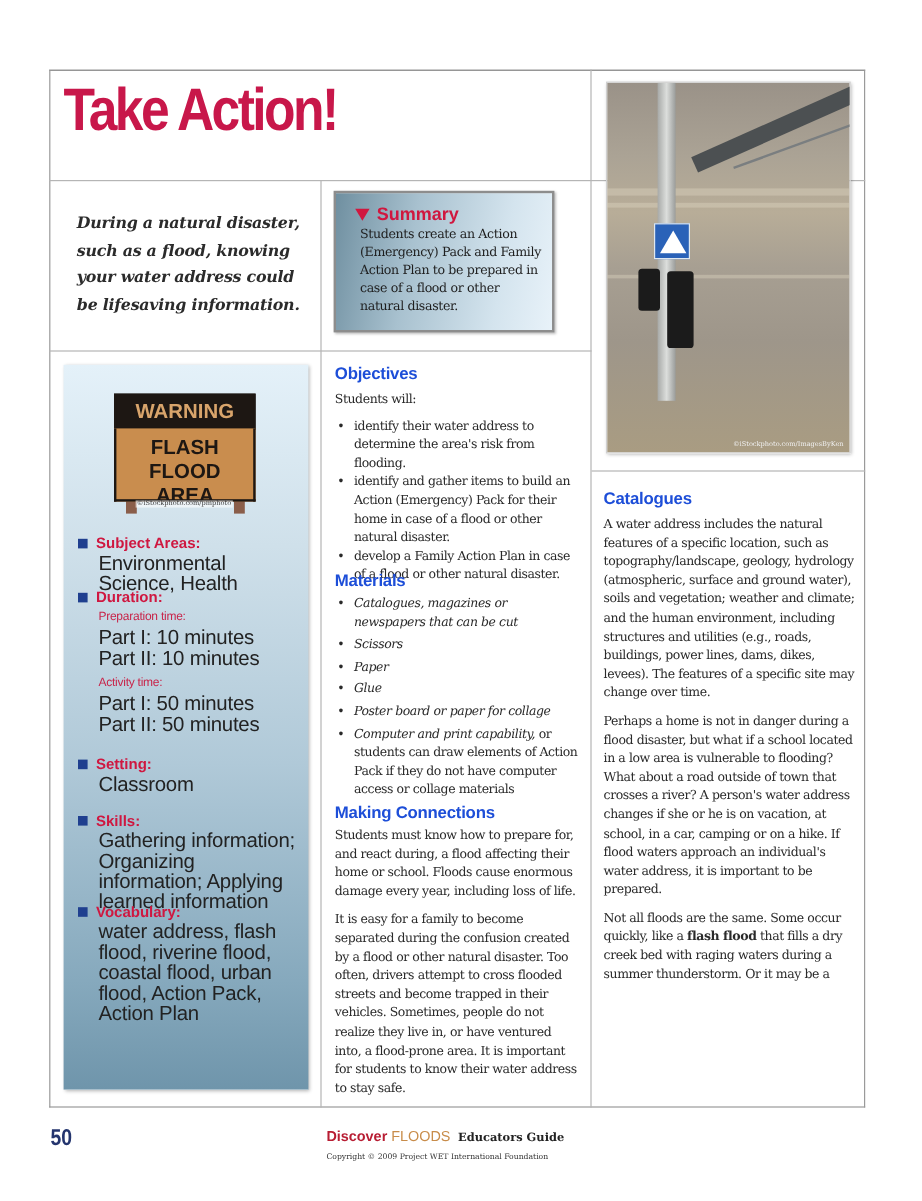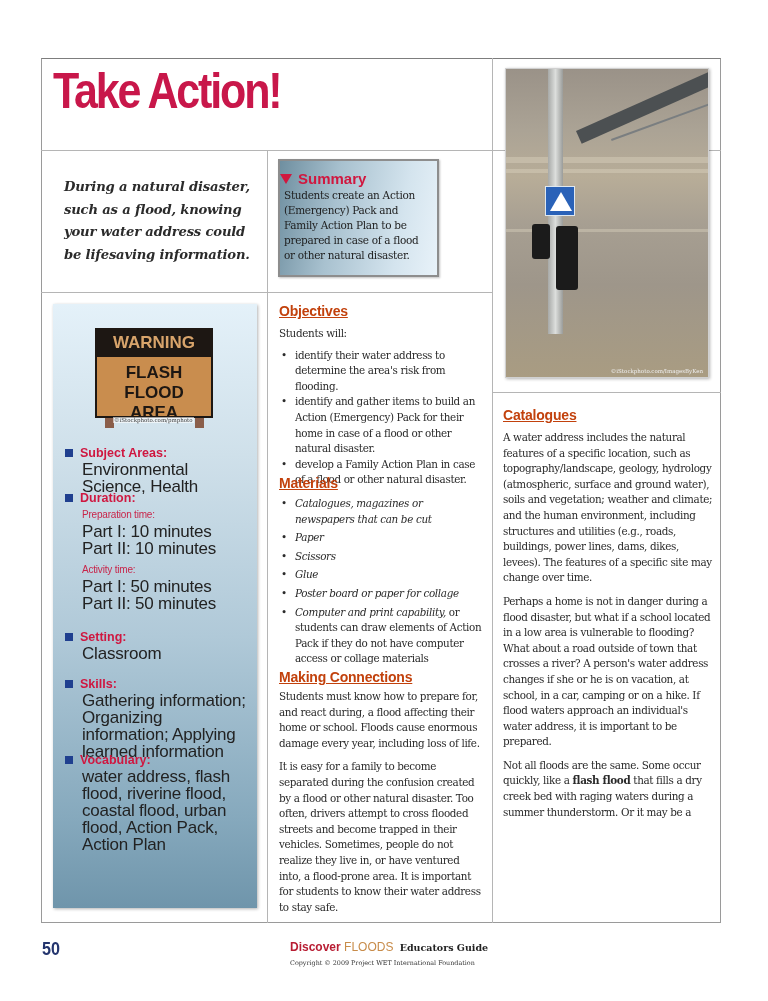--- a/index.html
+++ b/index.html
@@ -7,60 +7,60 @@
   body { position: relative; font-family: "DejaVu Serif", serif; color: #2a2a2a; }
 
   .frame { position: absolute; left: 41px; top: 58px; width: 680px; height: 865px; border: 1px solid #9a9a9a; border-top: 1.5px solid #7d7d7d; }
   .hline { position: absolute; height: 1px; background: #b5b5b5; }
   .vline { position: absolute; width: 1px; background: #b5b5b5; }
 
   .title { position: absolute; left: 53px; top: 66px; font-family: "Liberation Sans", sans-serif; font-size: 50px; color: #c8174a; letter-spacing: -2.5px; transform: scaleX(0.86); transform-origin: left top; line-height: 1; }
 
   .intro { position: absolute; left: 64px; top: 176px; width: 190px; font-family: "DejaVu Serif", serif; font-style: italic; font-weight: bold; font-size: 13.2px; line-height: 22.6px; color: #2b2b2b; letter-spacing: -0.2px; }
 
-  .summary { position: absolute; left: 278px; top: 159px; width: 161px; height: 118px; border: 2px solid #8d8d8d; background: linear-gradient(100deg, #6f8fa0 0%, #a8c1cf 35%, #d4e4ee 75%, #e8f2f9 100%); box-shadow: 1px 1px 2px rgba(0,0,0,0.25); padding: 10px 8px 6px 4px; }
+  .summary { position: absolute; left: 278px; top: 159px; width: 184px; height: 118px; border: 2px solid #8d8d8d; background: linear-gradient(100deg, #6f8fa0 0%, #a8c1cf 35%, #d4e4ee 75%, #e8f2f9 100%); box-shadow: 1px 1px 2px rgba(0,0,0,0.25); padding: 10px 8px 6px 20px; }
   .summary-head { display: flex; align-items: center; gap: 6px; color: #d0173f; font-family: "Liberation Sans", sans-serif; font-weight: bold; font-size: 15px; line-height: 15px; margin-left: -4px; }
   .tri { width: 0; height: 0; border-left: 6px solid transparent; border-right: 6px solid transparent; border-top: 10px solid #d0173f; }
   .summary-text { font-family: "DejaVu Serif", serif; font-size: 10.5px; line-height: 15px; color: #1e1e1e; margin-top: 2px; letter-spacing: -0.3px; }
 
   .sidebar { position: absolute; left: 53px; top: 304px; width: 204px; height: 604px; background: linear-gradient(180deg, #e4f1f9 0%, #cfe0ea 25%, #b0c9d8 55%, #86a9bd 85%, #6f95ab 100%); box-shadow: 1px 1px 3px rgba(0,0,0,0.3); }
   .sign { position: absolute; left: 42px; top: 24px; width: 118px; height: 98px; }
   .sign-top { position: absolute; left: 0; top: 0; width: 118px; height: 30px; background: #1d1713; border: 2px solid #1d1713; color: #d8a46b; font-family: "Liberation Sans", sans-serif; font-weight: bold; font-size: 17px; text-align: center; line-height: 26px; letter-spacing: 0; transform-origin: center; }
   .sign-bot { position: absolute; left: 0; top: 29px; width: 118px; height: 61px; background: #c98d4e; border: 2px solid #1d1713; border-top: none; color: #1d1713; font-family: "Liberation Sans", sans-serif; font-weight: bold; font-size: 17px; text-align: center; line-height: 20px; padding-top: 6px; }
   .leg { position: absolute; top: 88px; width: 9px; height: 12px; background: #8a5e4a; }
   .sign-credit { position: absolute; left: 18px; top: 89px; font-size: 5.5px; color: #3a3a3a; background: rgba(255,255,255,0.6); padding: 0 1px; }
 
   .s-item { position: absolute; left: 12px; width: 185px; font-family: "Liberation Sans", sans-serif; }
   .s-head { display: flex; align-items: center; gap: 7px; color: #cf1740; font-weight: bold; font-size: 12.5px; line-height: 16px; }
   .sq { width: 8px; height: 8px; background: #1f3f8f; display: inline-block; }
   .s-body { margin-left: 17px; font-size: 17px; line-height: 17px; color: #222; letter-spacing: -0.2px; }
   .s-sub { margin-left: 17px; font-size: 10px; line-height: 17px; color: #c8254a; letter-spacing: -0.2px; }
 
-  .sec-head { font-family: "Liberation Sans", sans-serif; font-weight: bold; color: #c2410c; font-size: 14px; line-height: 18px; letter-spacing: -0.2px; text-decoration: underline; }
+  .sec-head { font-family: "Liberation Sans", sans-serif; font-weight: bold; color: #1d4ed8; font-size: 14px; line-height: 18px; letter-spacing: -0.2px; }
   .col2 { position: absolute; left: 279px; width: 205px; }
   .col3 { position: absolute; left: 503px; width: 212px; }
   .para { font-family: "DejaVu Serif", serif; font-size: 10.4px; line-height: 15.6px; color: #2a2a2a; letter-spacing: -0.35px; }
   ul.bul { list-style: none; }
   ul.bul li { position: relative; padding-left: 16px; font-family: "DejaVu Serif", serif; font-size: 10.4px; line-height: 15.6px; letter-spacing: -0.35px; color: #2a2a2a; }
   ul.bul li::before { content: "\2022"; position: absolute; left: 2px; top: 0; color: #2a2a2a; }
   ul.mat li { margin-bottom: 3px; }
   .it { font-style: italic; }
 
   .photo { position: absolute; left: 505px; top: 68px; width: 204px; height: 310px; overflow: hidden; border: 1px solid #d0d0d0; box-shadow: 1px 1px 3px rgba(0,0,0,0.3); background: linear-gradient(180deg, #9a9288 0%, #aba395 20%, #b8ad98 35%, #a79f92 50%, #9e968a 70%, #a99c82 100%); }
   .ph-wave { position: absolute; left: 0; width: 100%; height: 6px; background: rgba(230,220,200,0.35); }
   .ph-pole { position: absolute; left: 42px; top: 0; width: 15px; height: 265px; background: linear-gradient(90deg, #a7a9a7, #dcdedc, #9a9c9a); }
   .ph-bridge { position: absolute; left: 70px; top: 10px; width: 150px; height: 14px; background: #4c5052; transform: rotate(-24deg); transform-origin: left top; top: 62px; }
   .ph-rail { position: absolute; left: 105px; top: 70px; width: 110px; height: 2px; background: #7a7e80; transform: rotate(-20deg); transform-origin: left top; }
   .ph-sign { position: absolute; left: 39px; top: 117px; width: 30px; height: 30px; background: #2a62b8; border: 1px solid #dfe8f0; }
   .ph-sign-tri { position: absolute; left: 4px; top: 5px; width: 0; height: 0; border-left: 11px solid transparent; border-right: 11px solid transparent; border-bottom: 19px solid #ffffff; }
   .ph-light { position: absolute; background: #1b1b1b; border-radius: 3px; }
   .ph-credit { position: absolute; right: 5px; bottom: 3px; font-size: 5.5px; color: #f0f0f0; }
 
   .pnum { position: absolute; left: 42px; top: 938px; font-family: "Liberation Sans", sans-serif; font-weight: bold; font-size: 19px; color: #24356e; transform: scaleX(0.85); transform-origin: left; }
-  .foot { position: absolute; left: 290px; top: 940px; }
+  .foot { position: absolute; left: 272px; top: 940px; }
   .foot-title { font-family: "Liberation Sans", sans-serif; font-size: 12px; line-height: 14px; white-space: nowrap; }
   .f-disc { color: #b81d33; font-weight: bold; }
   .f-floods { color: #c88c4a; }
   .f-guide { font-family: "DejaVu Serif", serif; font-size: 9.5px; color: #222; font-weight: bold; margin-left: 3px; }
   .foot-copy { font-family: "DejaVu Serif", serif; font-size: 6.4px; color: #333; margin-top: 4px; white-space: nowrap; }
 </style>
 </head>
 <body>
 
 <div class="frame"></div>
@@ -147,22 +147,22 @@
     <li>identify their water address to determine the area's risk from flooding.</li>
     <li>identify and gather items to build an Action (Emergency) Pack for their home in case of a flood or other natural disaster.</li>
     <li>develop a Family Action Plan in case of a flood or other natural disaster.</li>
   </ul>
 </section>
 
 <section class="col2" style="top:474px;">
   <h2 class="sec-head">Materials</h2>
   <ul class="bul mat" style="margin-top:4px;">
     <li class="it">Catalogues, magazines or newspapers that can be cut</li>
+    <li class="it">Scissors</li>
     <li class="it">Paper</li>
-    <li class="it">Scissors</li>
     <li class="it">Glue</li>
     <li class="it">Poster board or paper for collage</li>
     <li><span class="it">Computer and print capability,</span><span> or students can draw elements of Action Pack if they do not have computer access or collage materials</span></li>
   </ul>
 </section>
 
 <section class="col2" style="top:668px;">
   <h2 class="sec-head">Making Connections</h2>
   <p class="para" style="margin-top:3px;">Students must know how to prepare for, and react during, a flood affecting their home or school. Floods cause enormous damage every year, including loss of life.</p>
   <p class="para" style="margin-top:8px;">It is easy for a family to become separated during the confusion created by a flood or other natural disaster. Too often, drivers attempt to cross flooded streets and become trapped in their vehicles. Sometimes, people do not realize they live in, or have ventured into, a flood-prone area. It is important for students to know their water address to stay safe.</p>

